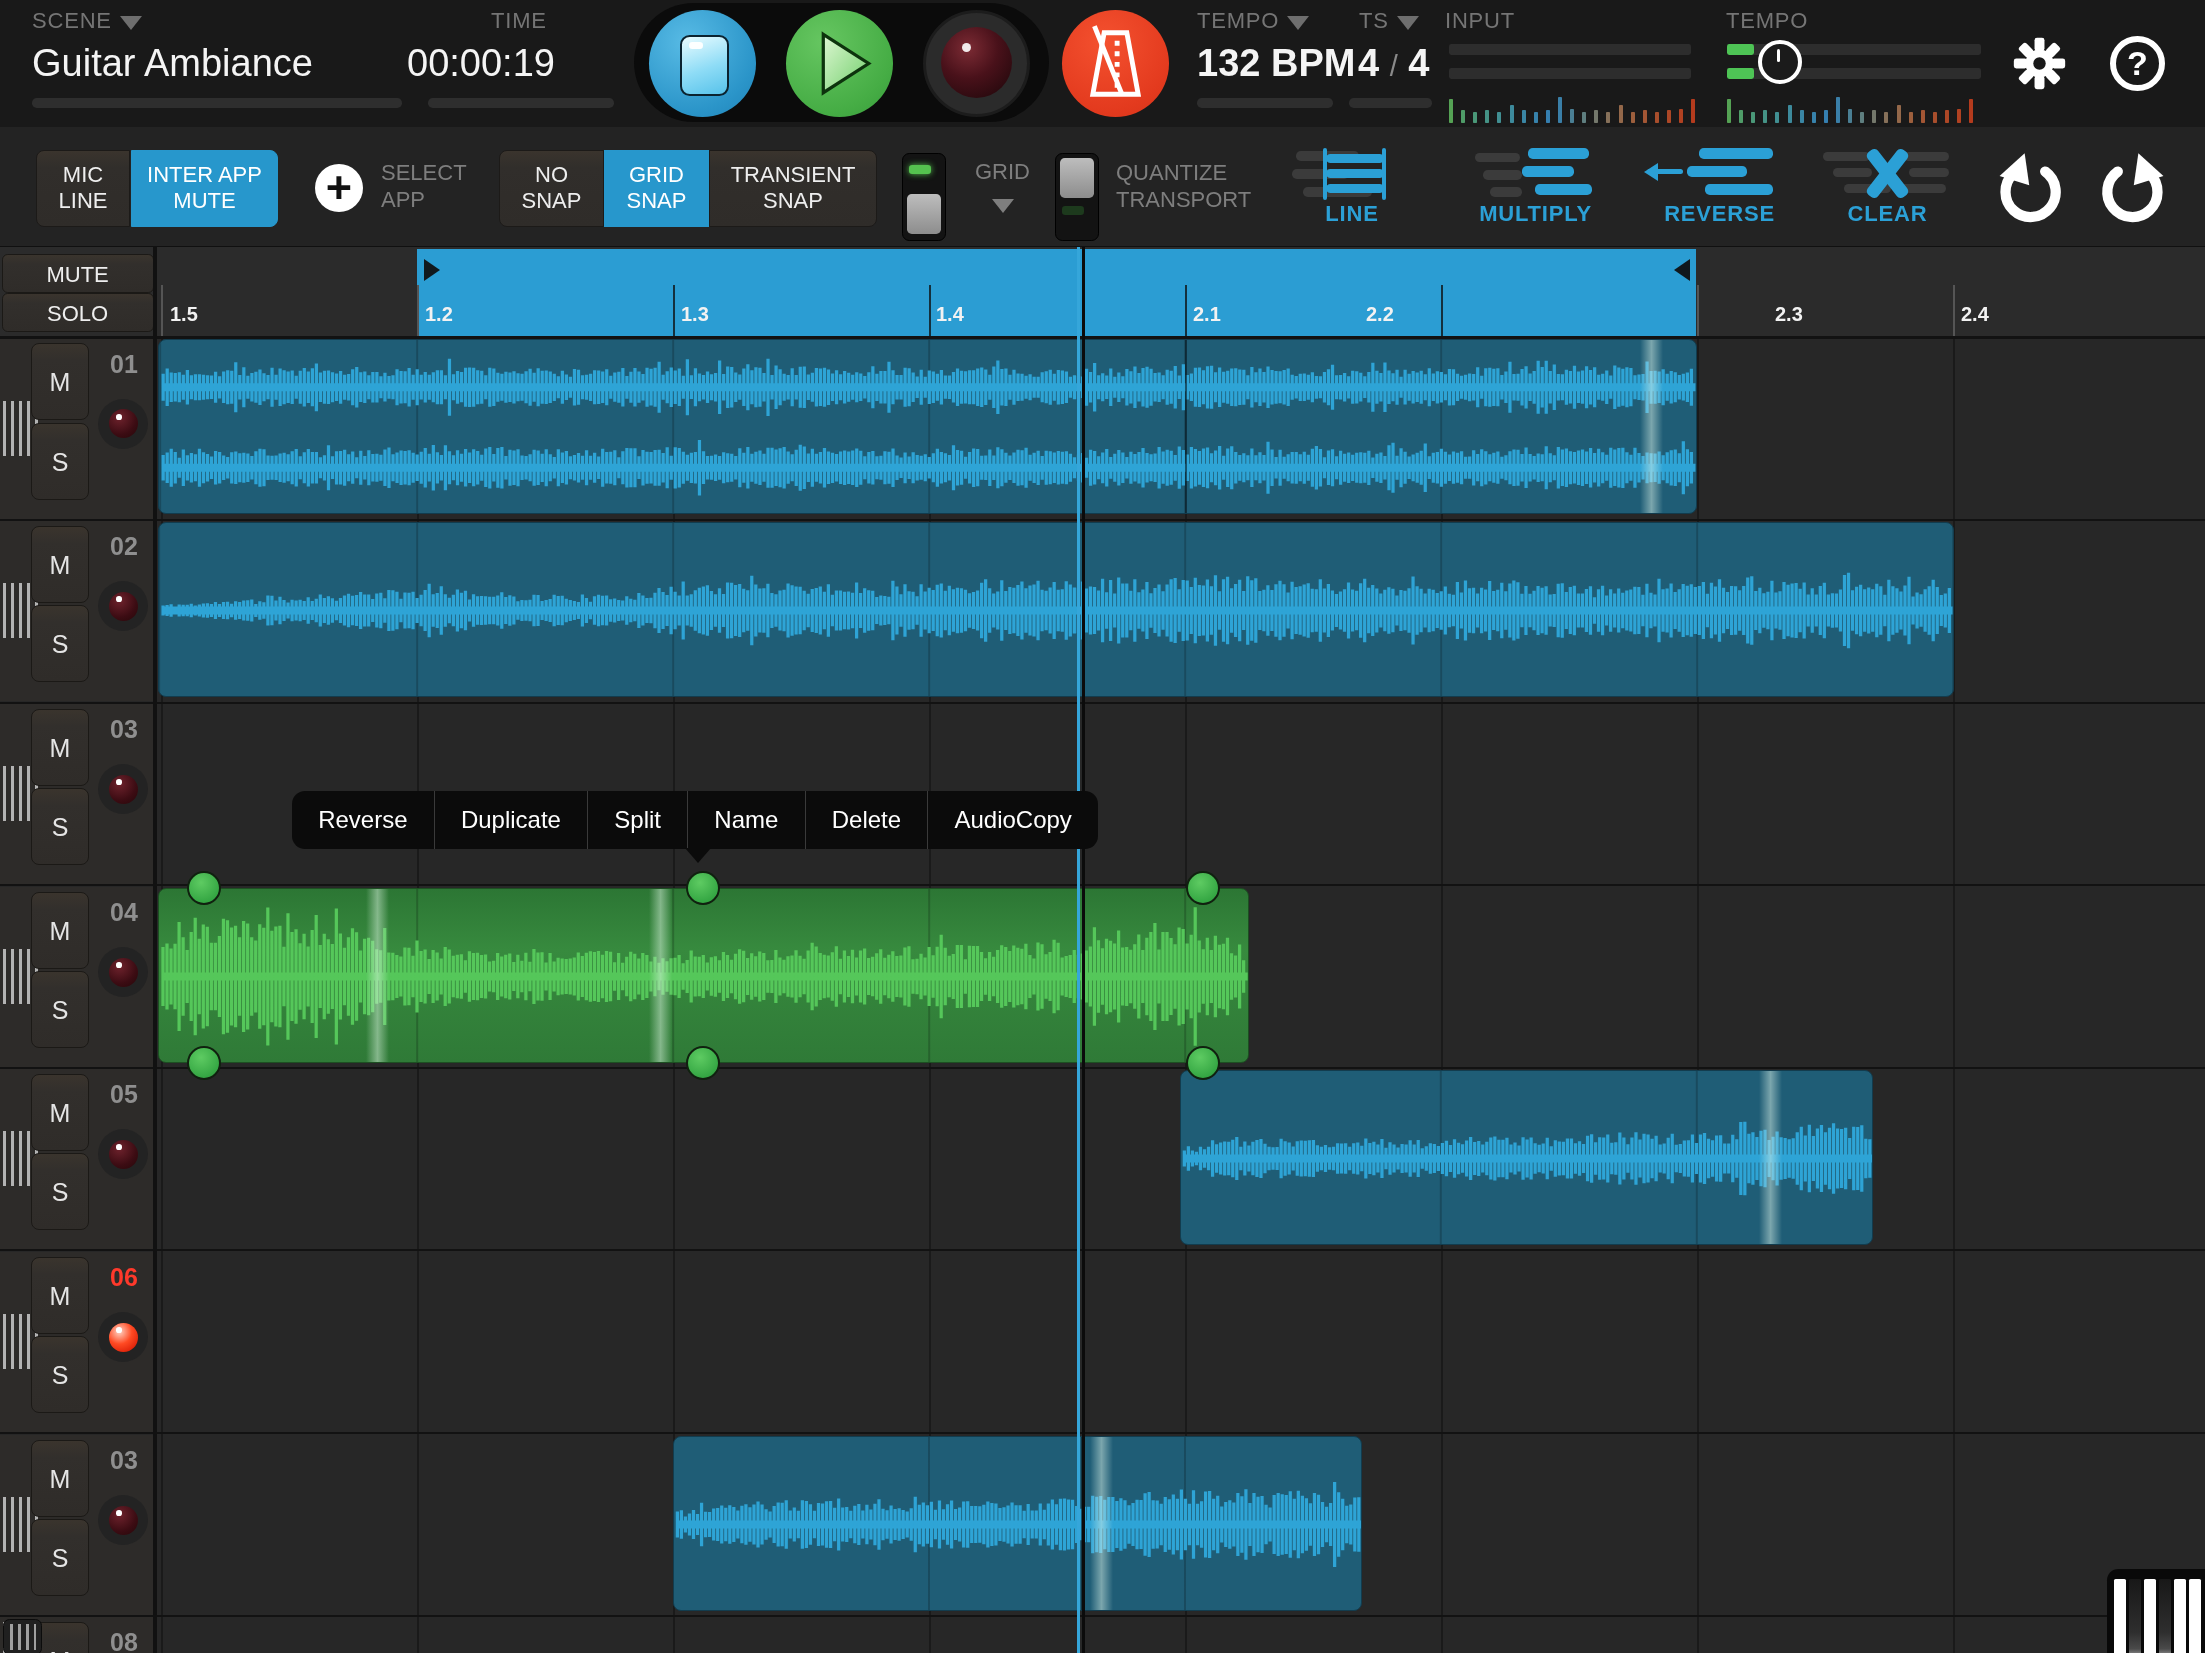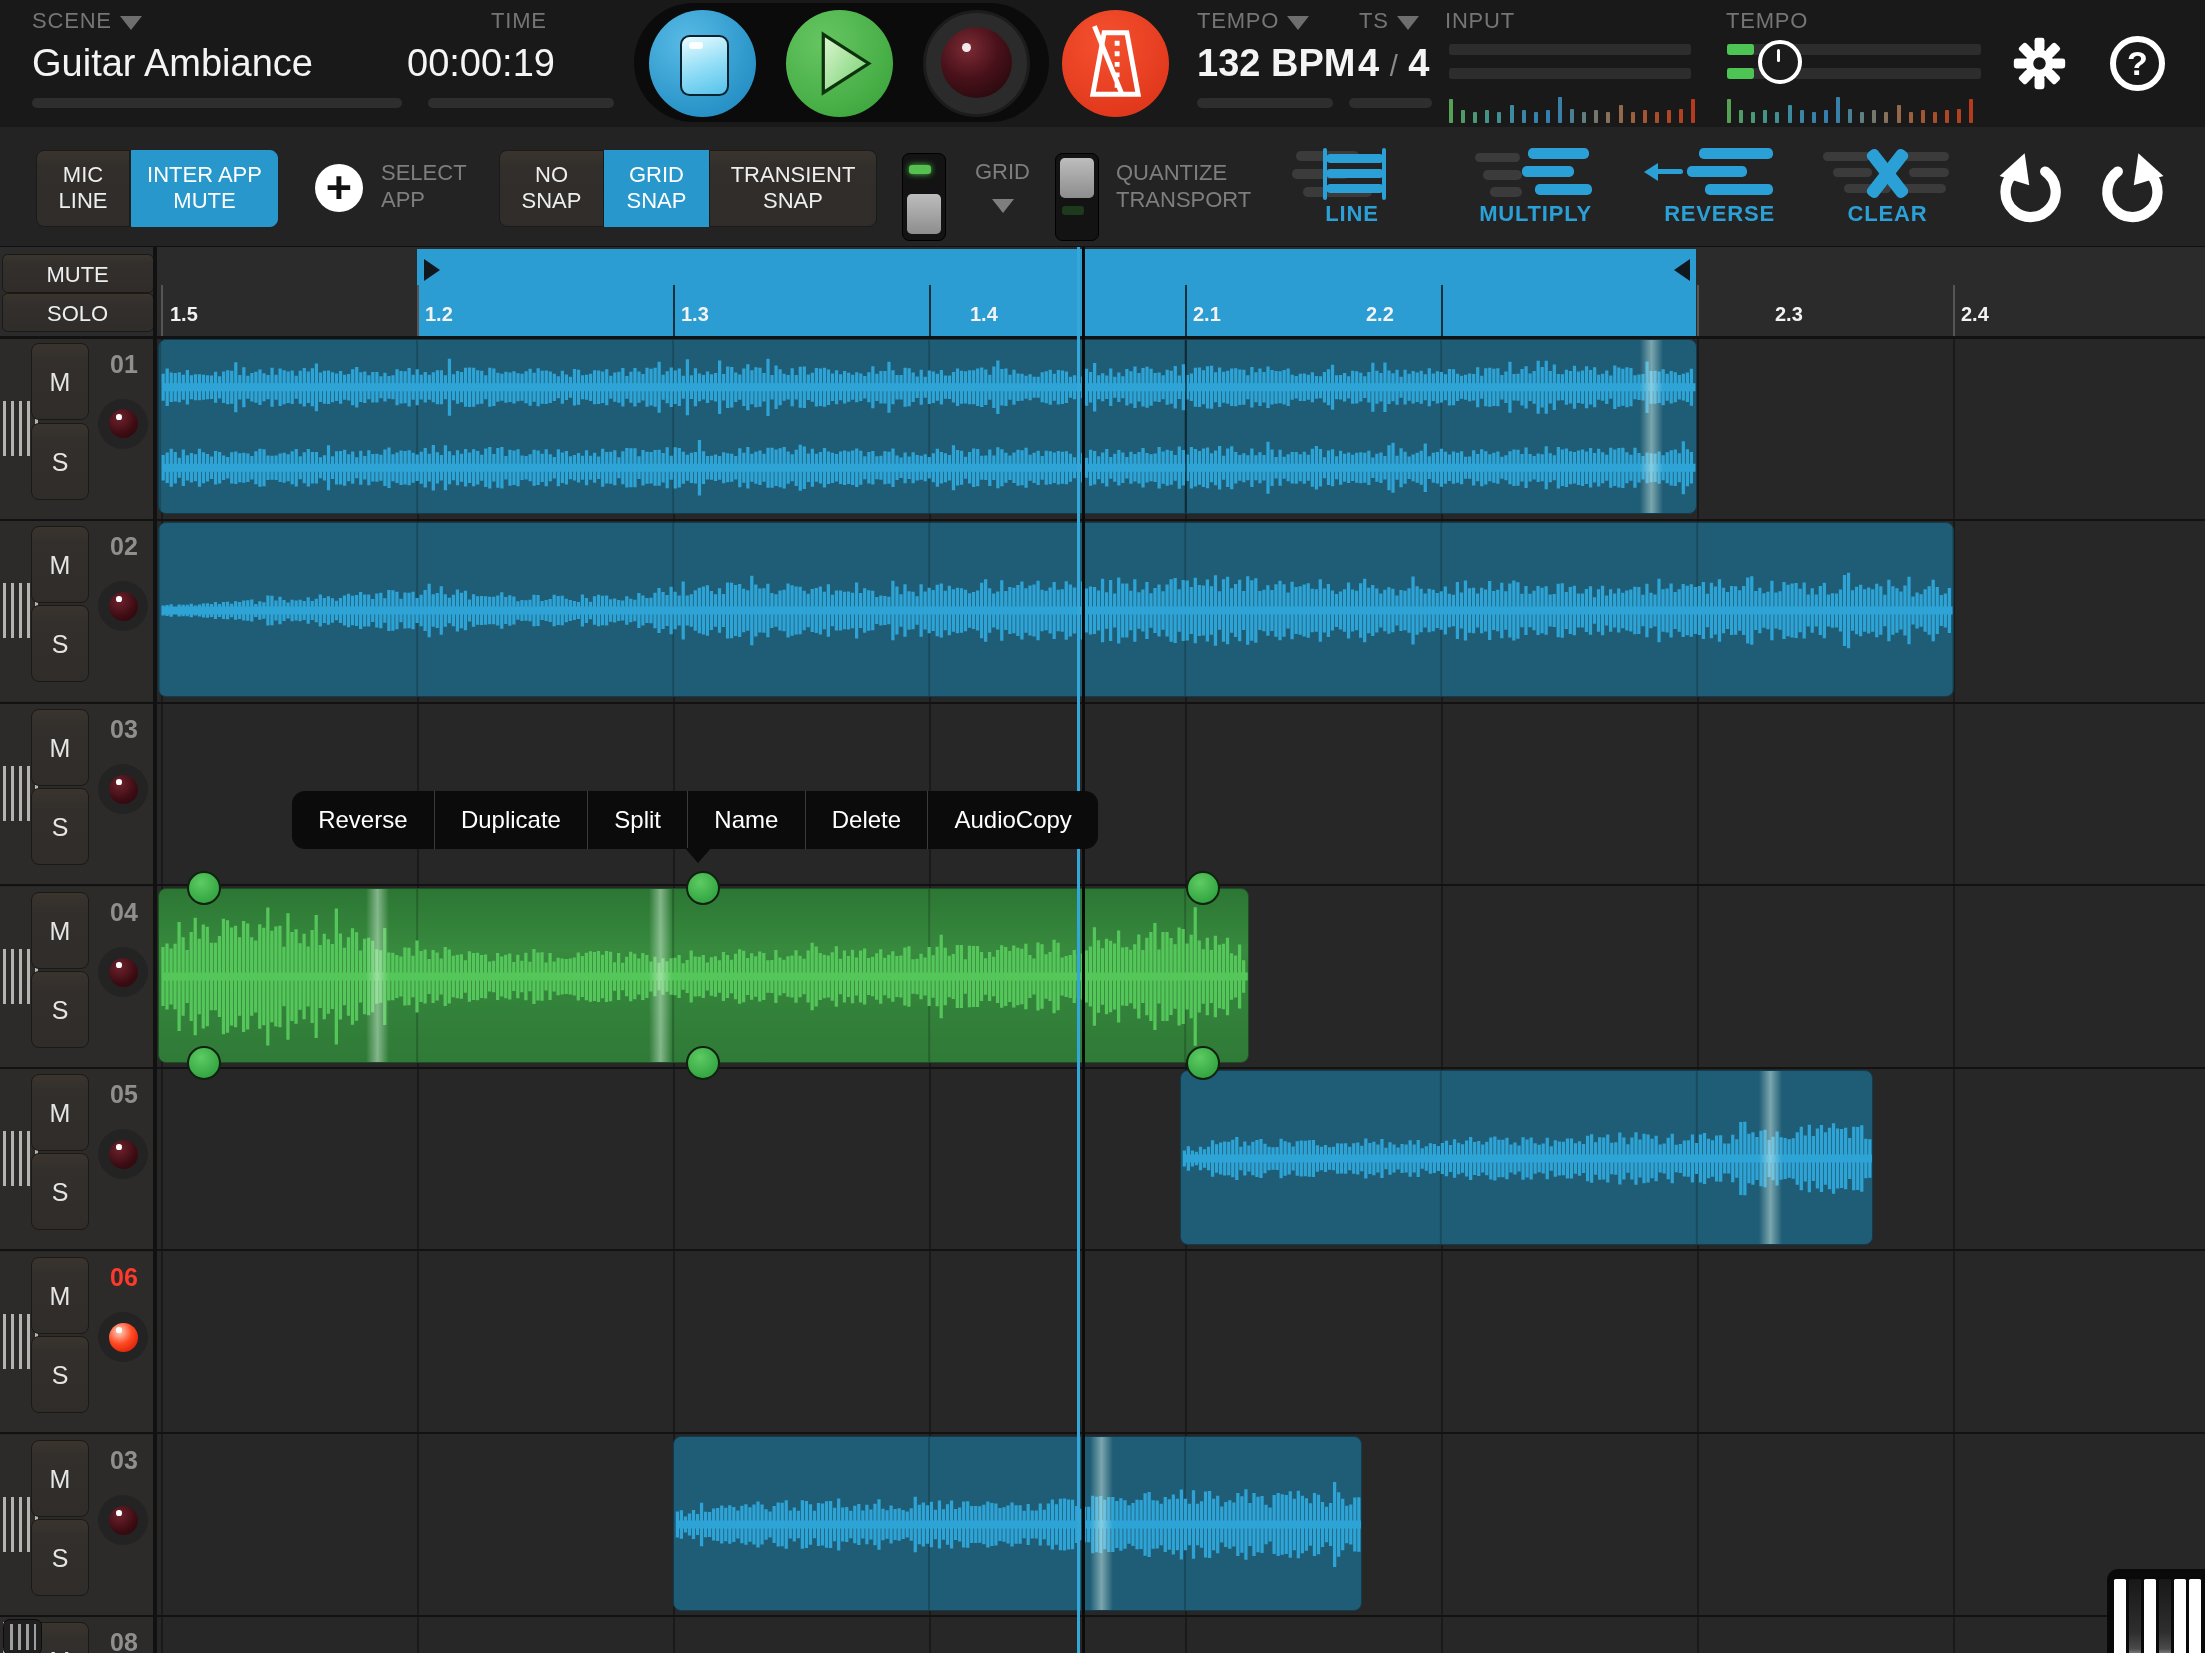--- a/index.html
+++ b/index.html
@@ -368,21 +368,21 @@
       <div class="loopmark" style="right:6.5px;top:9.7px;border-right:16px solid #10181d;"></div>
     </div>
     <div id="rulerMarks">
         <div class="rtick" style="left: 161px; background: rgb(85, 85, 85);"></div>
         <div class="rmark-lbl" style="left: 170px;">1.5</div>
         <div class="rtick" style="left: 417px; background: rgb(85, 85, 85);"></div>
         <div class="rmark-lbl" style="left: 425px;">1.2</div>
         <div class="rtick" style="left: 673px; background: rgb(20, 48, 61);"></div>
         <div class="rmark-lbl" style="left: 681px;">1.3</div>
         <div class="rtick" style="left: 929px; background: rgb(20, 48, 61);"></div>
-        <div class="rmark-lbl" style="left: 970px;">1.4</div>
+        <div class="rmark-lbl" style="left: 936px;">1.4</div>
         <div class="rtick" style="left: 1185px; background: rgb(20, 48, 61);"></div>
         <div class="rmark-lbl" style="left: 1193px;">2.1</div>
         <div class="rtick" style="left: 1441px; background: rgb(20, 48, 61);"></div>
         <div class="rmark-lbl" style="left: 1366px;">2.2</div>
         <div class="rtick" style="left: 1697px; background: rgb(85, 85, 85);"></div>
         <div class="rmark-lbl" style="left: 1775px;">2.3</div>
         <div class="rtick" style="left: 1953px; background: rgb(85, 85, 85);"></div>
         <div class="rmark-lbl" style="left: 1961px;">2.4</div>
       </div>
   </div>

